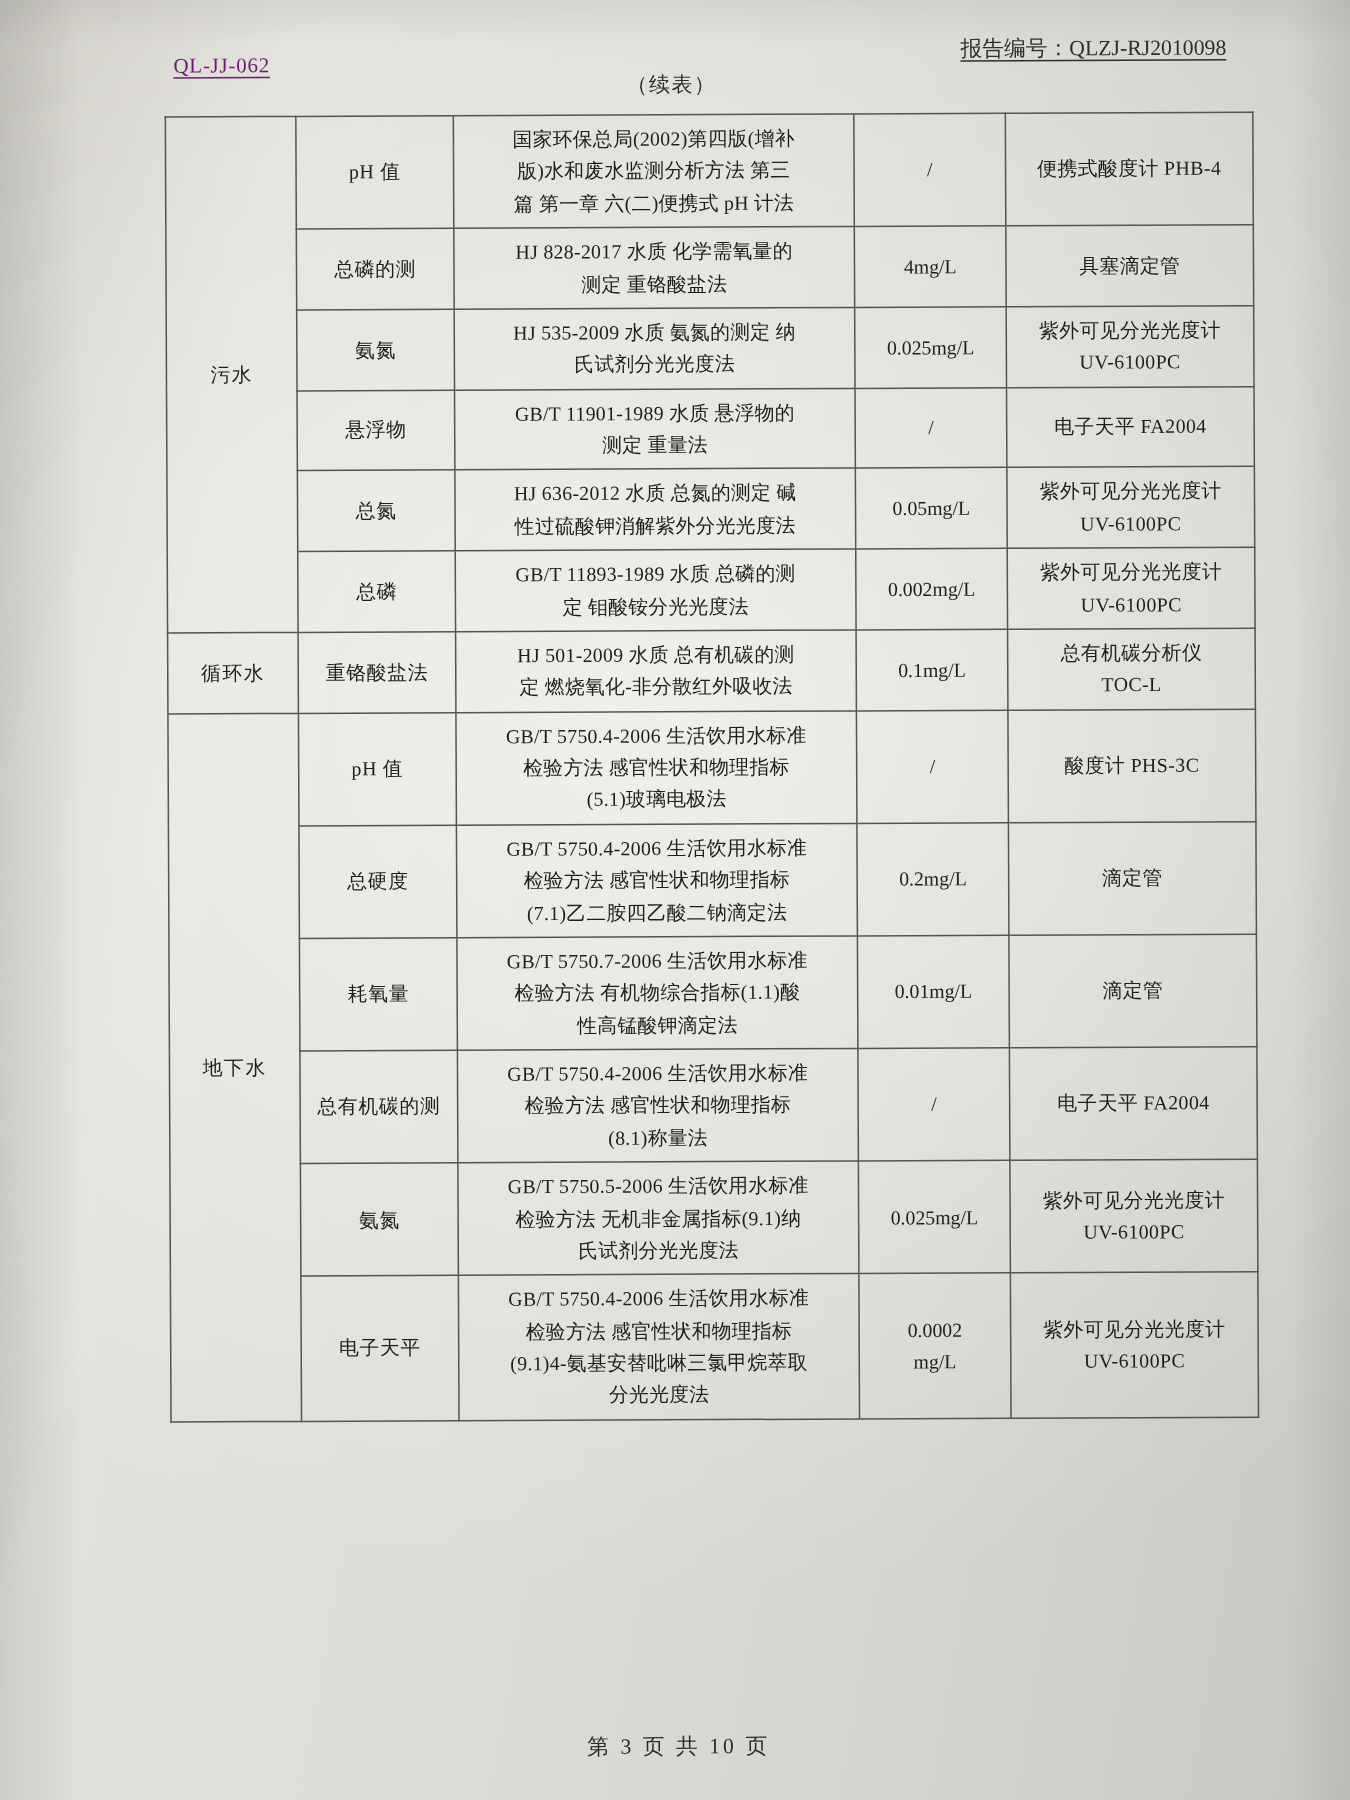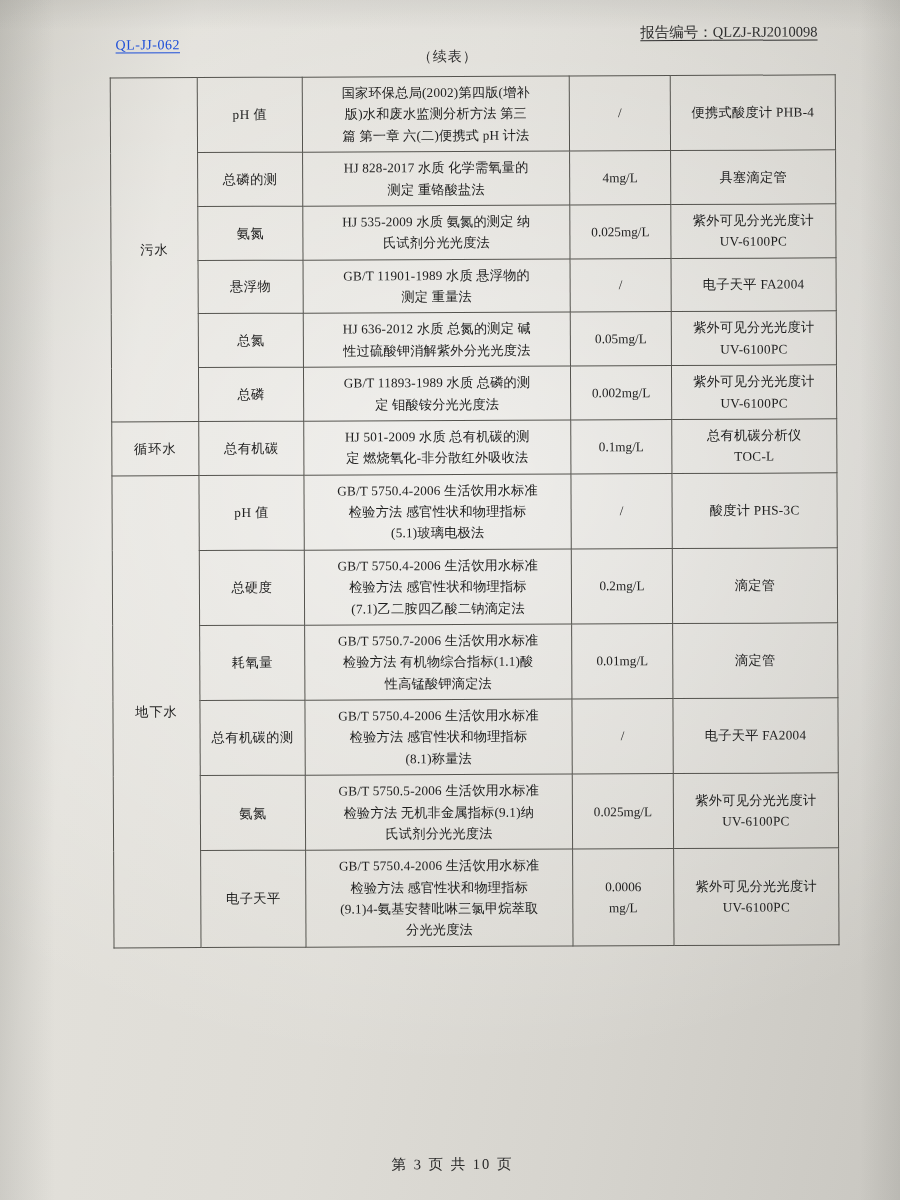--- a/index.html
+++ b/index.html
@@ -39,21 +39,21 @@
     padding: 0;
   }
 
   
   .hdr-left {
     position: absolute;
     left: 118px;
     top: 36px;
     font-size: 14px;
     letter-spacing: 0.5px;
-    color: #1d4ed8;
+    color: #701a75;
     text-decoration: underline;
     text-underline-offset: 3px;
     font-family: "Liberation Serif", serif;
   }
   .hdr-right {
     position: absolute;
     right: 80px;
     top: 24px;
     font-size: 14.5px;
     color: #2f2f2f;
@@ -228,21 +228,21 @@
         </td>
         <td class="limit">0.002mg/L</td>
         <td class="equip">
           <span class="mline">紫外可见分光光度计</span>
           <span class="mline">UV-6100PC</span>
         </td>
       </tr>
 
       <tr>
         <td class="cat" rowspan="1">循环水</td>
-        <td class="item">总有机碳</td>
+        <td class="item">重铬酸盐法</td>
         <td class="method">
           <span class="mline">HJ 501-2009 水质 总有机碳的测</span>
           <span class="mline">定 燃烧氧化-非分散红外吸收法</span>
         </td>
         <td class="limit">0.1mg/L</td>
         <td class="equip">
           <span class="mline">总有机碳分析仪</span>
           <span class="mline">TOC-L</span>
         </td>
       </tr>
@@ -316,21 +316,21 @@
 
       <tr>
         <td class="item">电子天平</td>
         <td class="method">
           <span class="mline">GB/T 5750.4-2006 生活饮用水标准</span>
           <span class="mline">检验方法 感官性状和物理指标</span>
           <span class="mline">(9.1)4-氨基安替吡啉三氯甲烷萃取</span>
           <span class="mline">分光光度法</span>
         </td>
         <td class="limit">
-          <span class="mline">0.0006</span>
+          <span class="mline">0.0002</span>
           <span class="mline">mg/L</span>
         </td>
         <td class="equip">
           <span class="mline">紫外可见分光光度计</span>
           <span class="mline">UV-6100PC</span>
         </td>
       </tr>
 
     </tbody>
   </table>

